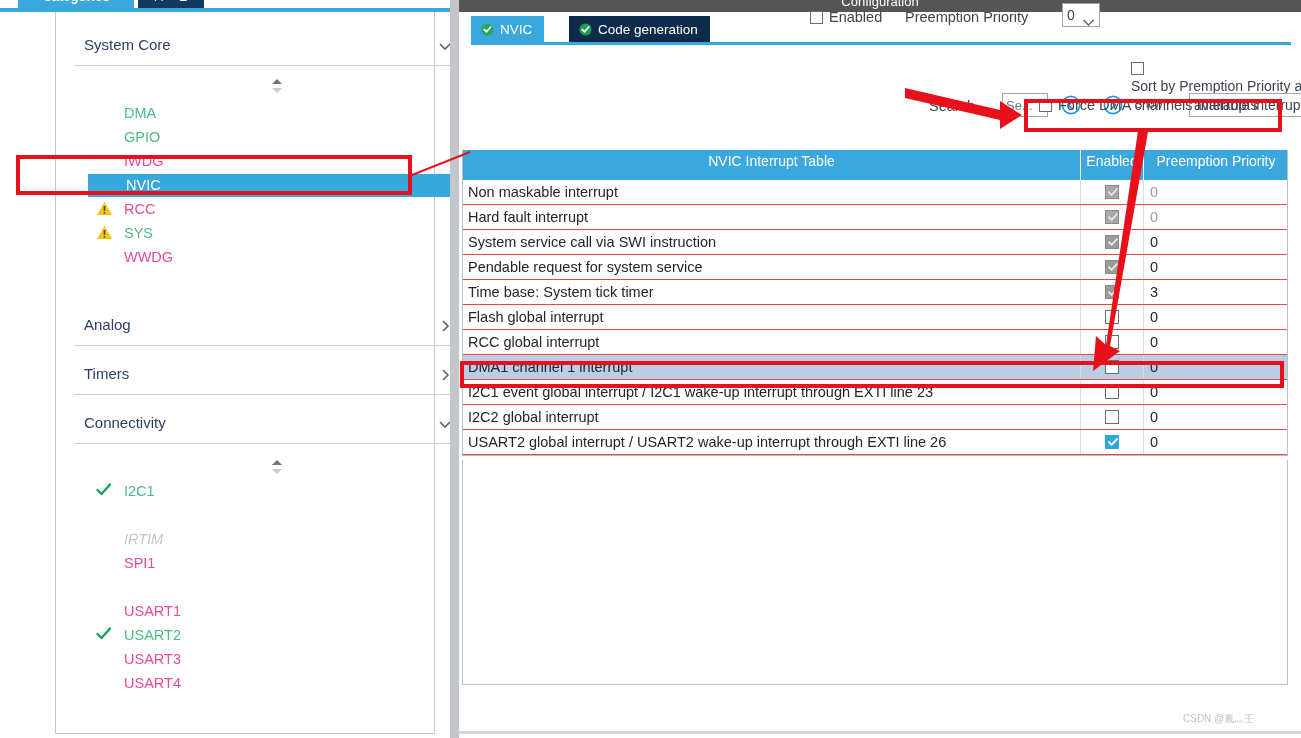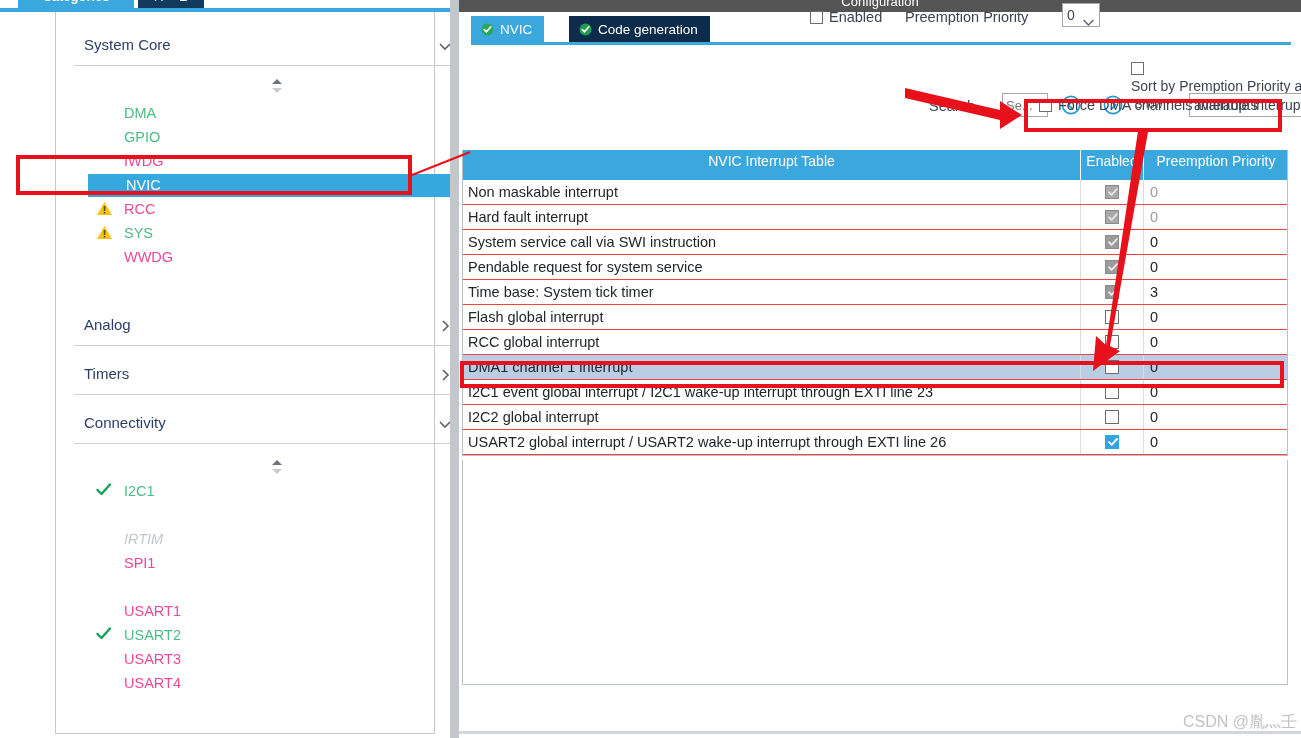--- a/index.html
+++ b/index.html
@@ -347,21 +347,21 @@
     line-height: 22px;
     padding-left: 4px;
     cursor: pointer;
   }
   .bb-pp-select .sel-caret {
     position: absolute; right: 4px; top: 7px;
     width: 13px; height: 9px;
   }
   .watermark {
     position: absolute; left: 1183px; top: 712px;
-    font-size: 16px; color: #c2c2c2;
+    font-size: 10px; color: #c2c2c2;
     white-space: nowrap;
   }
   .rp-bottom-rule {
     position: absolute; left: 459px; top: 731px;
     width: 842px; height: 3px;
     background: #d2d6da;
   }
 
   
   .ann {

